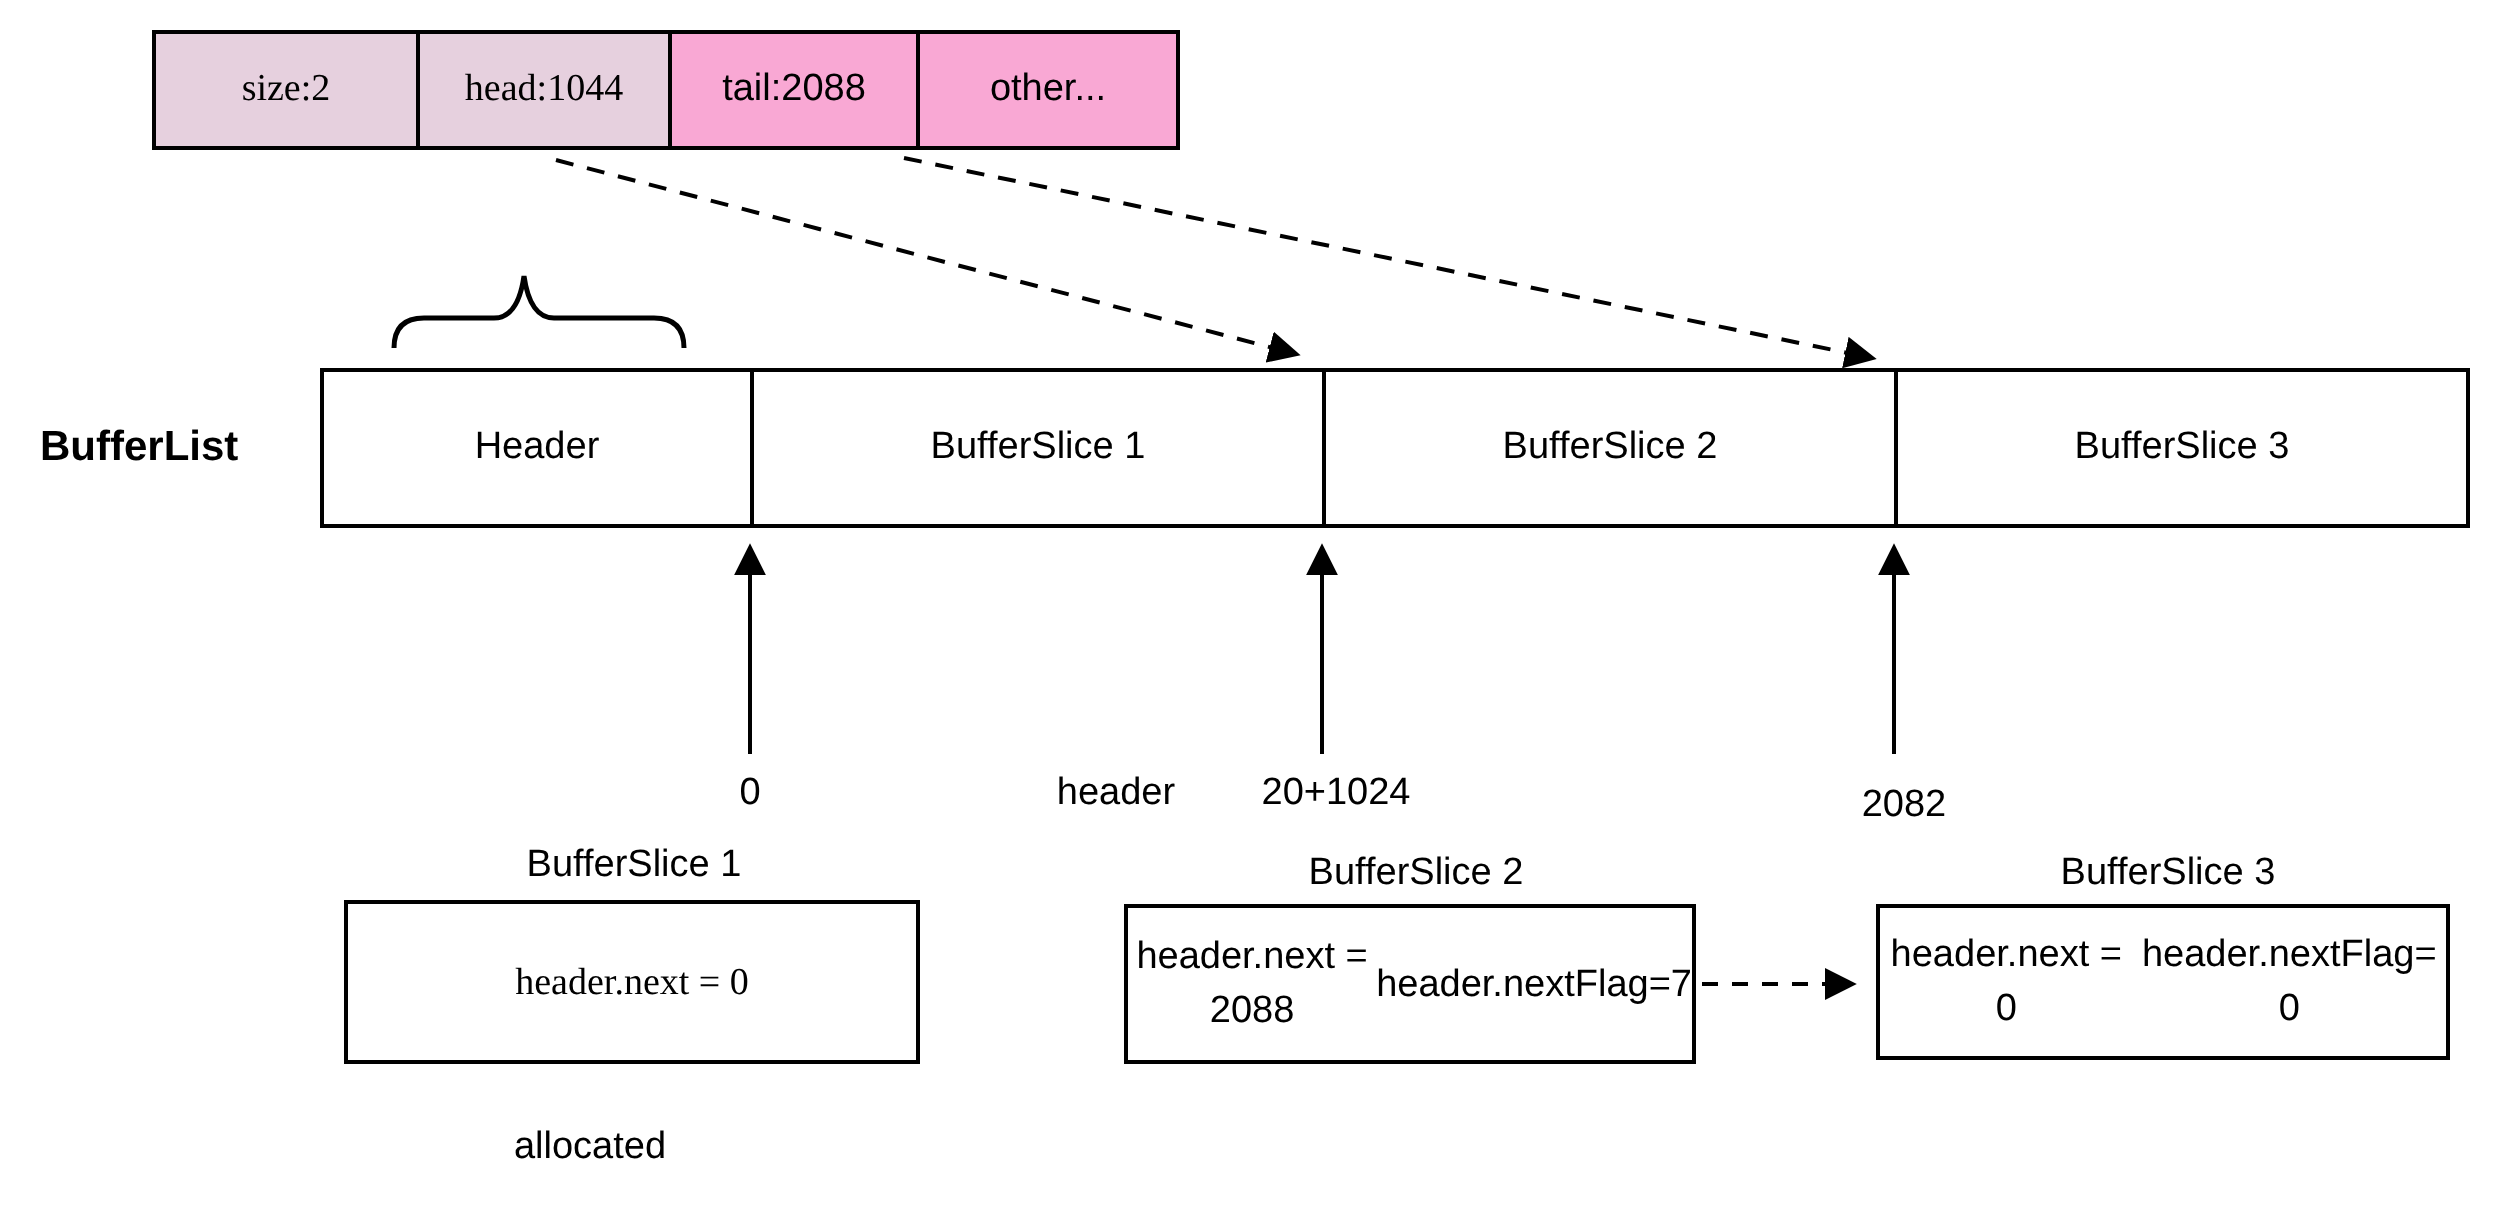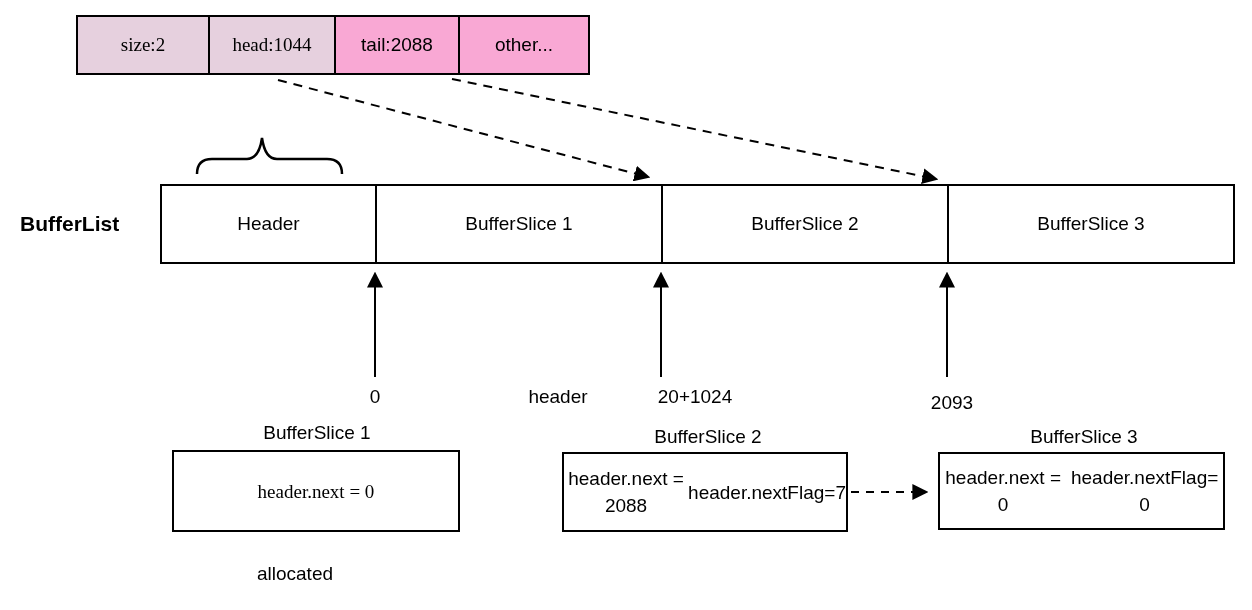--- a/index.html
+++ b/index.html
@@ -71,22 +71,22 @@
     <div class="bseg" style="width:288px">
         <span>BufferSlice 2</span>
       </div>
     <div class="bseg" style="width:288px">
         <span>BufferSlice 3</span>
       </div>
   </div>
 
   <div class="lbl center" style="left:375px; top:386px;">0</div>
   <div class="lbl center" style="left:558px; top:386px;">header</div>
-  <div class="lbl center" style="left:668px; top:386px;margin-left:27px;">20+1024</div>
-  <div class="lbl center" style="left:952px; top:392px;">2093</div>
+  <div class="lbl center" style="left:668px; top:386px;">20+1024</div>
+  <div class="lbl center" style="left:952px; top:392px;">2082</div>
 
   <div class="stitle" style="left:317px;  top:422px;">BufferSlice 1</div>
   <div class="sbox pink" style="left:172px; top:450px; width:288px; height:82px;">
     <div>header.next = 0</div>
   </div>
   <div class="lbl center" style="left:295px; top:563px;">allocated</div>
 
   <div class="stitle" style="left:708px; top:426px;">BufferSlice 2</div>
   <div class="sbox" style="left:562px; top:452px; width:286px; height:80px;">
     <div>header.next = 2088</div>

